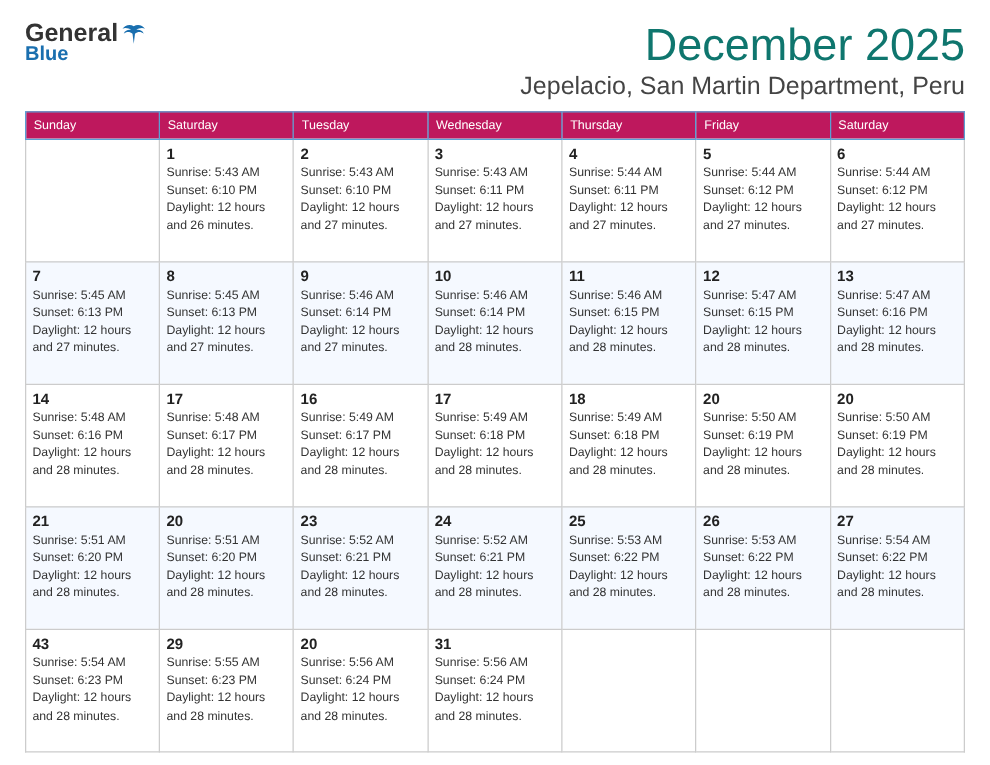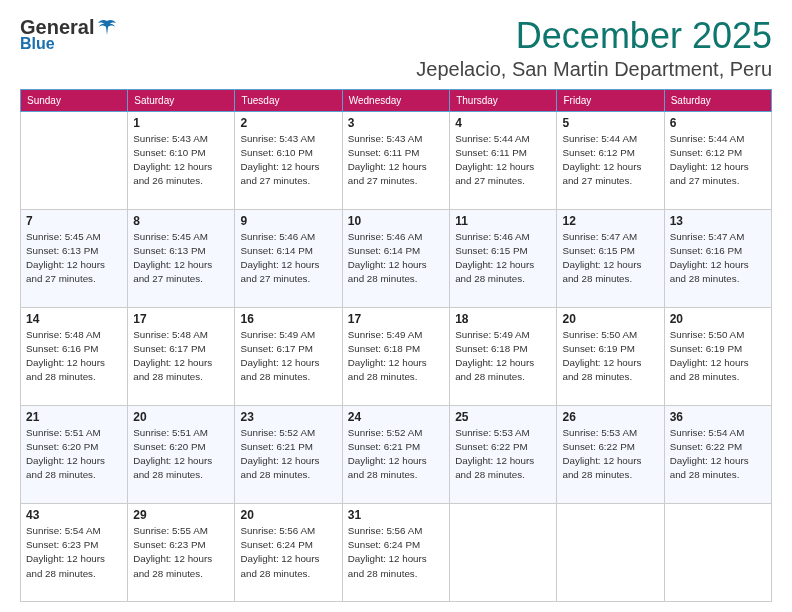--- a/index.html
+++ b/index.html
@@ -221,21 +221,21 @@
           </td>
           <td>
             <div class="day-num">25</div>
             <div class="day-info">Sunrise: 5:53 AM<br>Sunset: 6:22 PM<br>Daylight: 12 hours<br>and 28 minutes.</div>
           </td>
           <td>
             <div class="day-num">26</div>
             <div class="day-info">Sunrise: 5:53 AM<br>Sunset: 6:22 PM<br>Daylight: 12 hours<br>and 28 minutes.</div>
           </td>
           <td>
-            <div class="day-num">36</div>
+            <div class="day-num">27</div>
             <div class="day-info">Sunrise: 5:54 AM<br>Sunset: 6:22 PM<br>Daylight: 12 hours<br>and 28 minutes.</div>
           </td>
         </tr>
         <tr class="row-odd">
           <td>
             <div class="day-num">43</div>
             <div class="day-info">Sunrise: 5:54 AM<br>Sunset: 6:23 PM<br>Daylight: 12 hours<br>and 28 minutes.</div>
           </td>
           <td>
             <div class="day-num">29</div>

